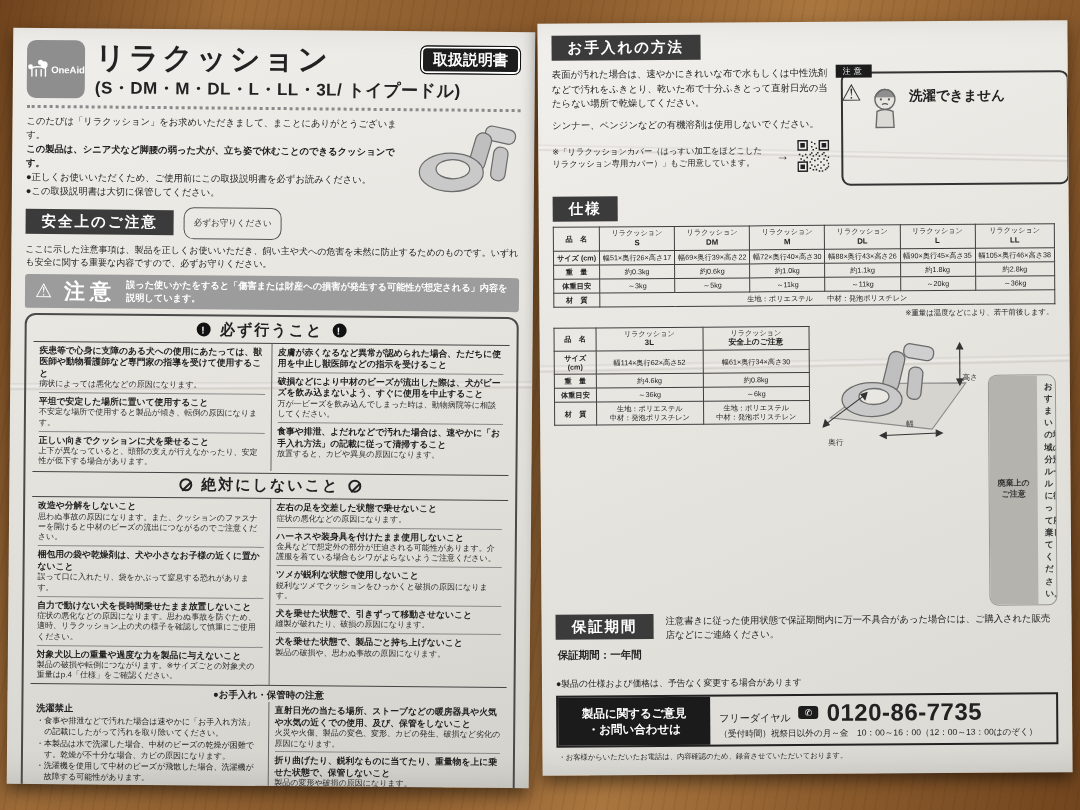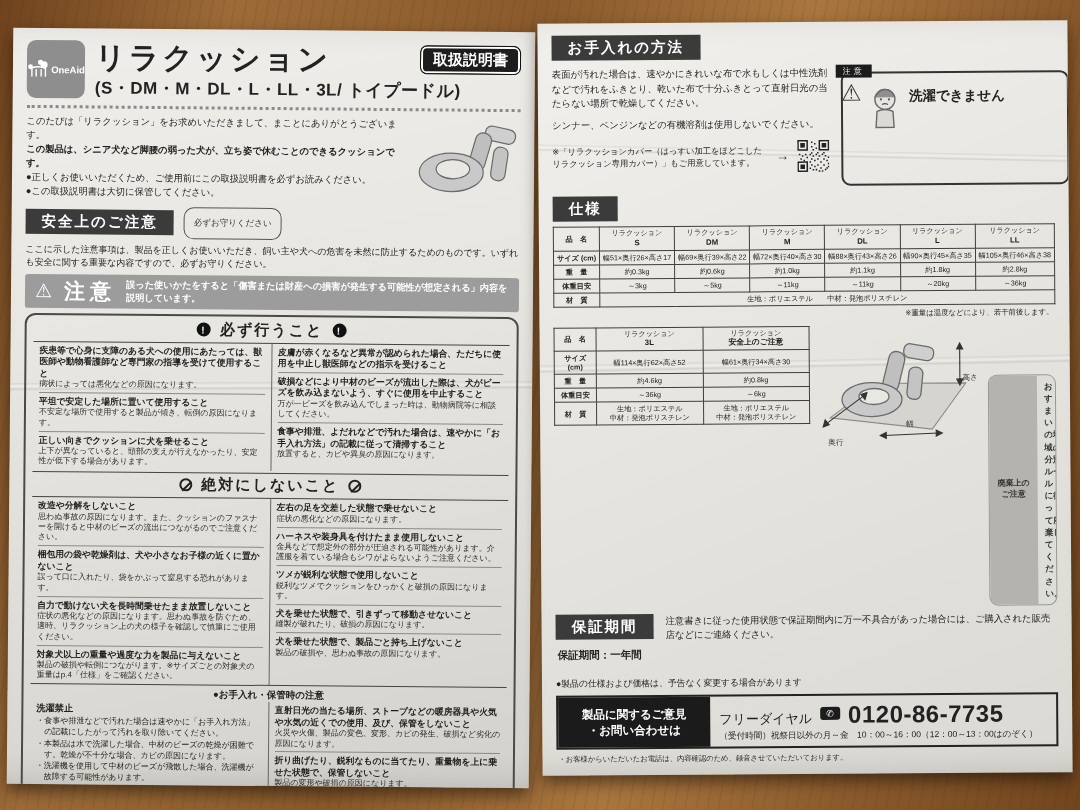--- a/index.html
+++ b/index.html
@@ -106,21 +106,21 @@
   .warranty-row { display:flex; gap:12px; align-items:flex-start; margin-top:4px; }
   .warranty-text { flex:1; font-size:9.3px; line-height:1.5; margin-top:1px; }
   .warranty-period { font-size:10.5px; font-weight:bold; margin:5px 0 16px 2px; }
   .change-note { font-size:8.8px; margin-bottom:5px; }
   .contact-wrap { display:flex; border:2px solid #222; }
   .contact-label { background:#1b1b1b; color:#fff; width:152px; flex:none; text-align:center;
     font-size:11.5px; font-weight:bold; line-height:1.4; display:flex; flex-direction:column; justify-content:center; padding:4px 2px; }
   .contact-main { flex:1; padding:3px 9px 4px; }
   .contact-top { display:flex; align-items:baseline; gap:8px; }
   .office { font-size:17px; font-weight:bold; }
-  .freedial { font-size:13px;margin-top:11px; }
+  .freedial { font-size:10px;margin-top:11px; }
   .phone-icon { width:20px; height:13px; background:#1c1c1c; border-radius:3px; color:#fff;
     font-size:9px; display:inline-flex; align-items:center; justify-content:center; align-self:center; }
   .phone { font-size:24px; font-weight:bold; letter-spacing:.5px; }
   .hours { font-size:8.6px; margin-top:1px; }
   .contact-notes { font-size:7.3px; line-height:1.55; margin:4px 0 9px 2px; }
 </style>
 </head>
 <body>
 
 <svg width="0" height="0" style="position:absolute">

